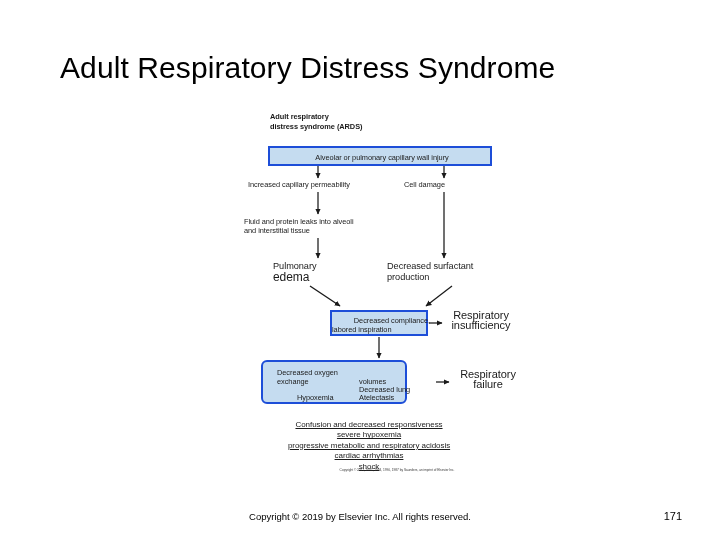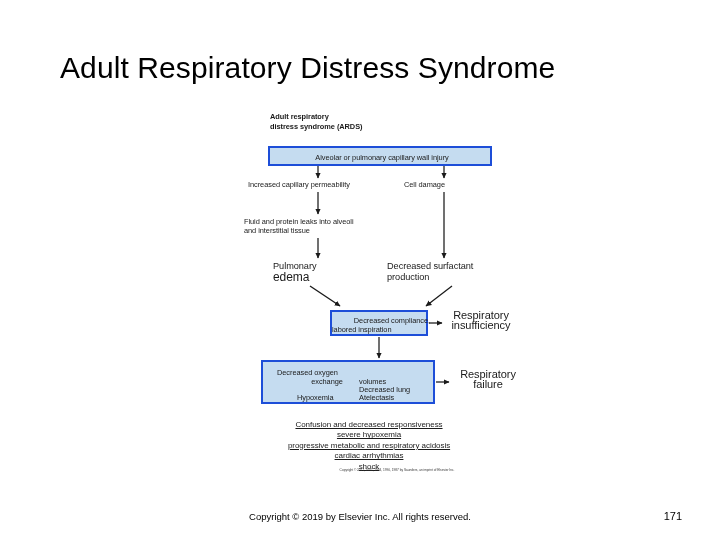--- a/index.html
+++ b/index.html
@@ -183,23 +183,23 @@
   <div class="lbl" style="left:157px; top:162px; width:118px; font-size:9.2px; line-height:11px;">production</div>
 
   <div class="box" style="left:100px; top:200px; width:98px; height:26px;">
     <div class="txt" style="left:0; top:4px; width:98px; text-align:right;">Decreased compliance,</div>
     <div class="txt" style="left:0; top:13px; width:98px; text-align:left;">labored inspiration</div>
   </div>
 
   <div class="side" style="left:216px; top:200px; width:70px;">Respiratory</div>
   <div class="side" style="left:216px; top:210px; width:70px;">insufficiency</div>
 
-  <div class="box" style="left:31px; top:250px; width:174px; height:44px;">
+  <div class="box" style="left:31px; top:250px; width:146px; height:44px;border-radius:6px;">
     <div class="txt" style="left:14px; top:6px; width:84px;">Decreased oxygen</div>
-    <div class="txt" style="left:22px; top:15px; width:84px;text-align:center;">exchange</div>
+    <div class="txt" style="left:14px; top:15px; width:84px;">exchange</div>
     <div class="txt" style="left:96px; top:23px; width:80px;">Decreased lung</div>
     <div class="txt" style="left:96px; top:15px; width:80px;">volumes</div>
     <div class="txt" style="left:14px; top:31px; width:84px;padding-left:20px;">Hypoxemia</div>
     <div class="txt" style="left:96px; top:31px; width:80px;">Atelectasis</div>
   </div>
 
   <div class="side" style="left:223px; top:259px; width:70px;">Respiratory</div>
   <div class="side" style="left:223px; top:269px; width:70px;">failure</div>
 
   <div class="symptoms">

